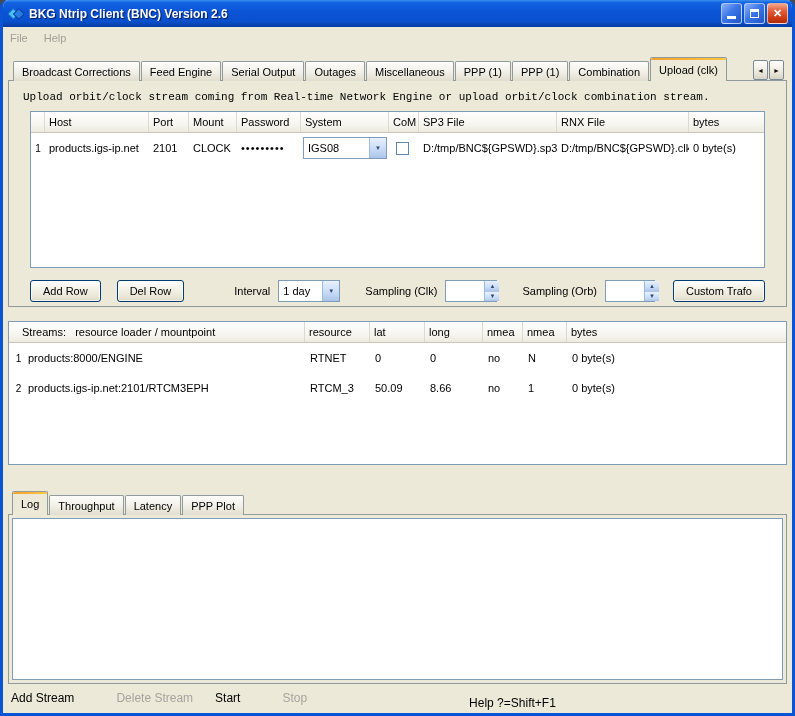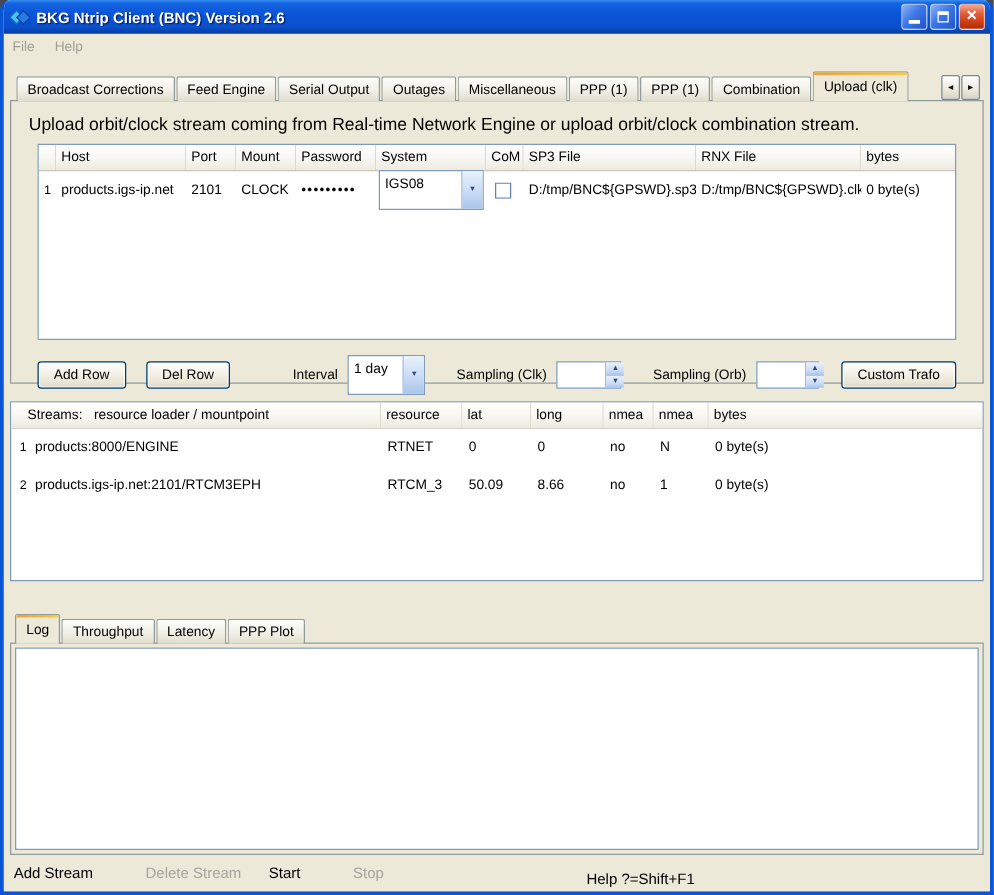--- a/index.html
+++ b/index.html
@@ -51,40 +51,40 @@
   .tab.selected::before { content:""; position:absolute; top:0; left:0; right:0; height:2px;
     background:linear-gradient(90deg,#f1a030,#ffc73c); border-radius:2px 2px 0 0; }
   .tab-scroll { position:absolute; right:3px; bottom:1px; display:flex; gap:1px; }
   .scrollbtn { width:15px; height:20px; border:1px solid #7a8a99; border-radius:2px;
     background:linear-gradient(180deg,#fff,#ece9dc 60%,#d8d4c4);
     display:flex; align-items:center; justify-content:center; font-size:7px; color:#111; }
 
   
   .pane { margin:0 5px; border:1px solid #919b9c; height:227px; flex:none;
     background:#ece9d8; position:relative; z-index:1; }
-  .desc { font-size:14px; margin:10px 0 0 14px; color:#000; }
+  .desc { font-size:11px; margin:10px 0 0 14px; color:#000;font-family:Liberation Mono, monospace; }
 
   
   .utable { margin:8px 21px 0; height:157px; border:1px solid #7f9db9; background:#fff; overflow:hidden; }
   .ut-head, .ut-row { display:grid; grid-template-columns:14px 104px 40px 48px 64px 88px 30px 138px 132px 1fr; }
   .ut-head { border-bottom:1px solid #cac7ba; }
   .th { height:20px; padding:4px 0 0 4px; font-size:11px; white-space:pre; overflow:hidden;
     background:linear-gradient(180deg,#ffffff,#f7f6f1 55%,#edebe0);
     border-right:1px solid #ddd9cc; color:#000; }
   .th.last { border-right:none; }
   .ut-row { height:30px; align-items:center; font-size:11px; }
   .ut-c { padding-left:4px; white-space:nowrap; overflow:hidden; color:#000; }
   .rownum { padding-left:0; text-align:center; font-size:10px; }
   .password { letter-spacing:1px; }
   .syscell { padding:0 2px; }
   .comcell { display:flex; align-items:center; }
   .checkbox { width:13px; height:13px; background:#fff; border:1px solid #5f87ab; margin-left:3px; }
 
   
-  .combo { display:flex; height:32px; border:1px solid #7f9db9; background:#fff; width:100%; }
+  .combo { display:flex; height:22px; border:1px solid #7f9db9; background:#fff; width:100%; }
   .combo-text { flex:1; font-size:11px; padding:4px 0 0 4px; white-space:nowrap; overflow:hidden; }
   .combo-btn { width:17px; flex:none; border-left:1px solid #9ebcdf;
     background:linear-gradient(180deg,#e9f1fc,#c6d9f4 60%,#aac4ea);
     display:flex; align-items:center; justify-content:center; }
   .combo-arrow { font-size:6px; color:#2c4a7c; line-height:1; }
   .spin { display:flex; height:22px; border:1px solid #7f9db9; background:#fff; flex:none;gap:34px; }
   .spin-text { flex:1; font-size:11px; padding:4px 0 0 4px; white-space:nowrap; overflow:hidden; }
   .spin-btns { width:15px; flex:none; display:flex; flex-direction:column; border-left:1px solid #9ebcdf; }
   .spin-b { flex:1; background:linear-gradient(180deg,#e9f1fc,#c6d9f4 70%,#aac4ea);
     display:flex; align-items:center; justify-content:center; }

